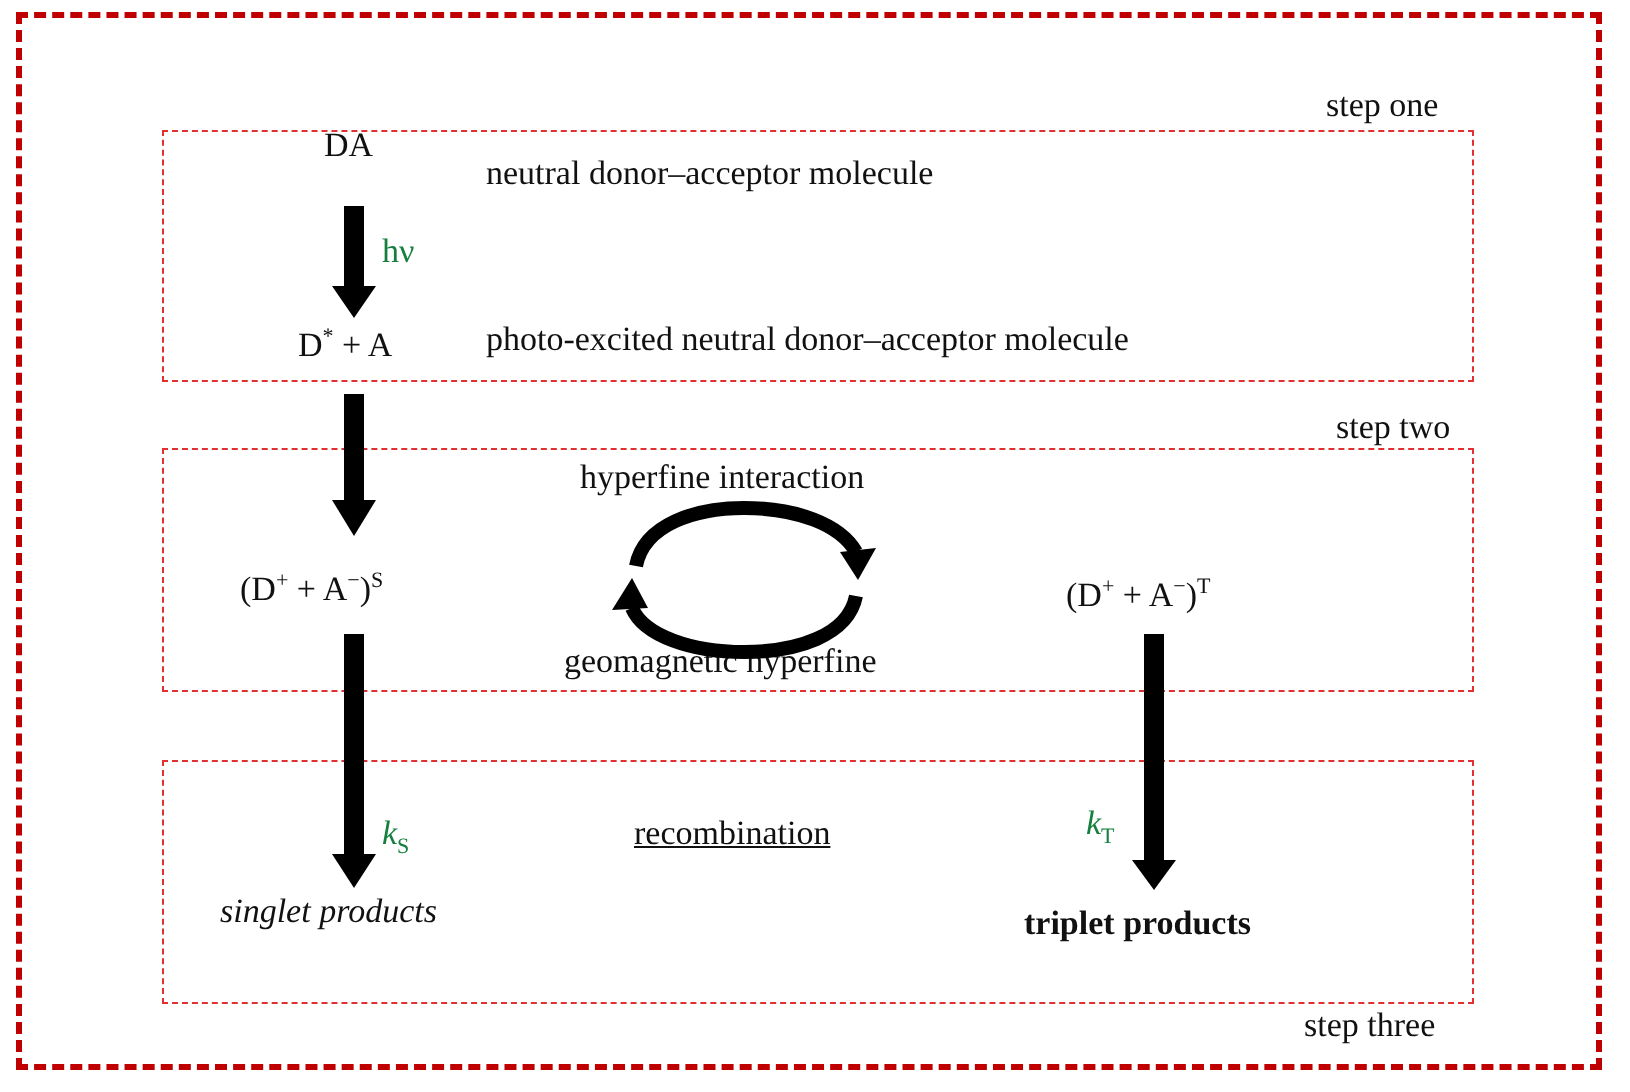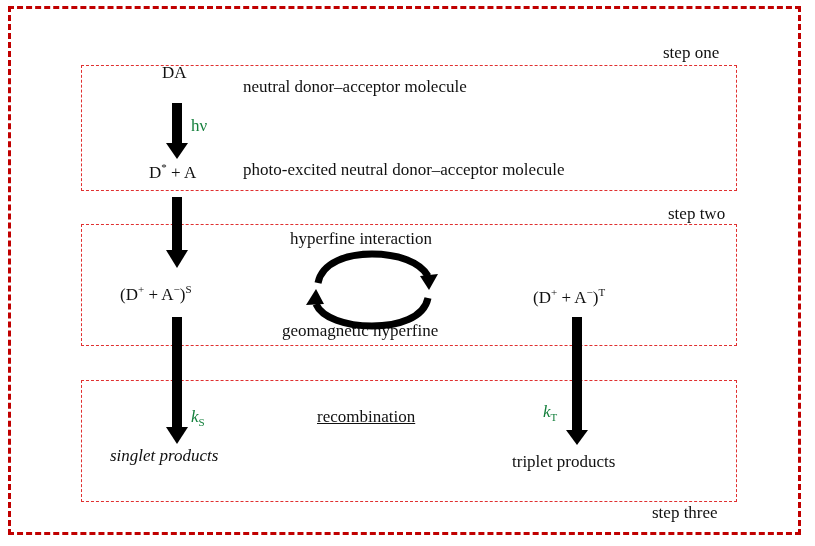--- a/index.html
+++ b/index.html
@@ -47,21 +47,21 @@
 </span>
 
 <span class="txt red" style="left:191px; top:408px;">
   <i>k</i><sub>S</sub>
 </span>
 <span class="txt" style="left:317px; top:408px;text-decoration:underline;">recombination</span>
 <span class="txt red" style="left:543px; top:403px;">
   <i>k</i><sub>T</sub>
 </span>
 <span class="txt" style="left:110px; top:447px;font-style:italic;">singlet products</span>
-<span class="txt" style="left:512px; top:453px;">triplet products</span>
+<span class="txt" style="left:512px; top:453px;font-weight:bold;">triplet products</span>
 
 <svg class="arrows" width="815" height="546">
 
   <g>
     <rect x="172" y="103" width="10" height="42" fill="#000"></rect>
     <polygon points="166,143 188,143 177,159" fill="#000"></polygon>
   </g>
 
   <g>
     <rect x="172" y="197" width="10" height="55" fill="#000"></rect>

